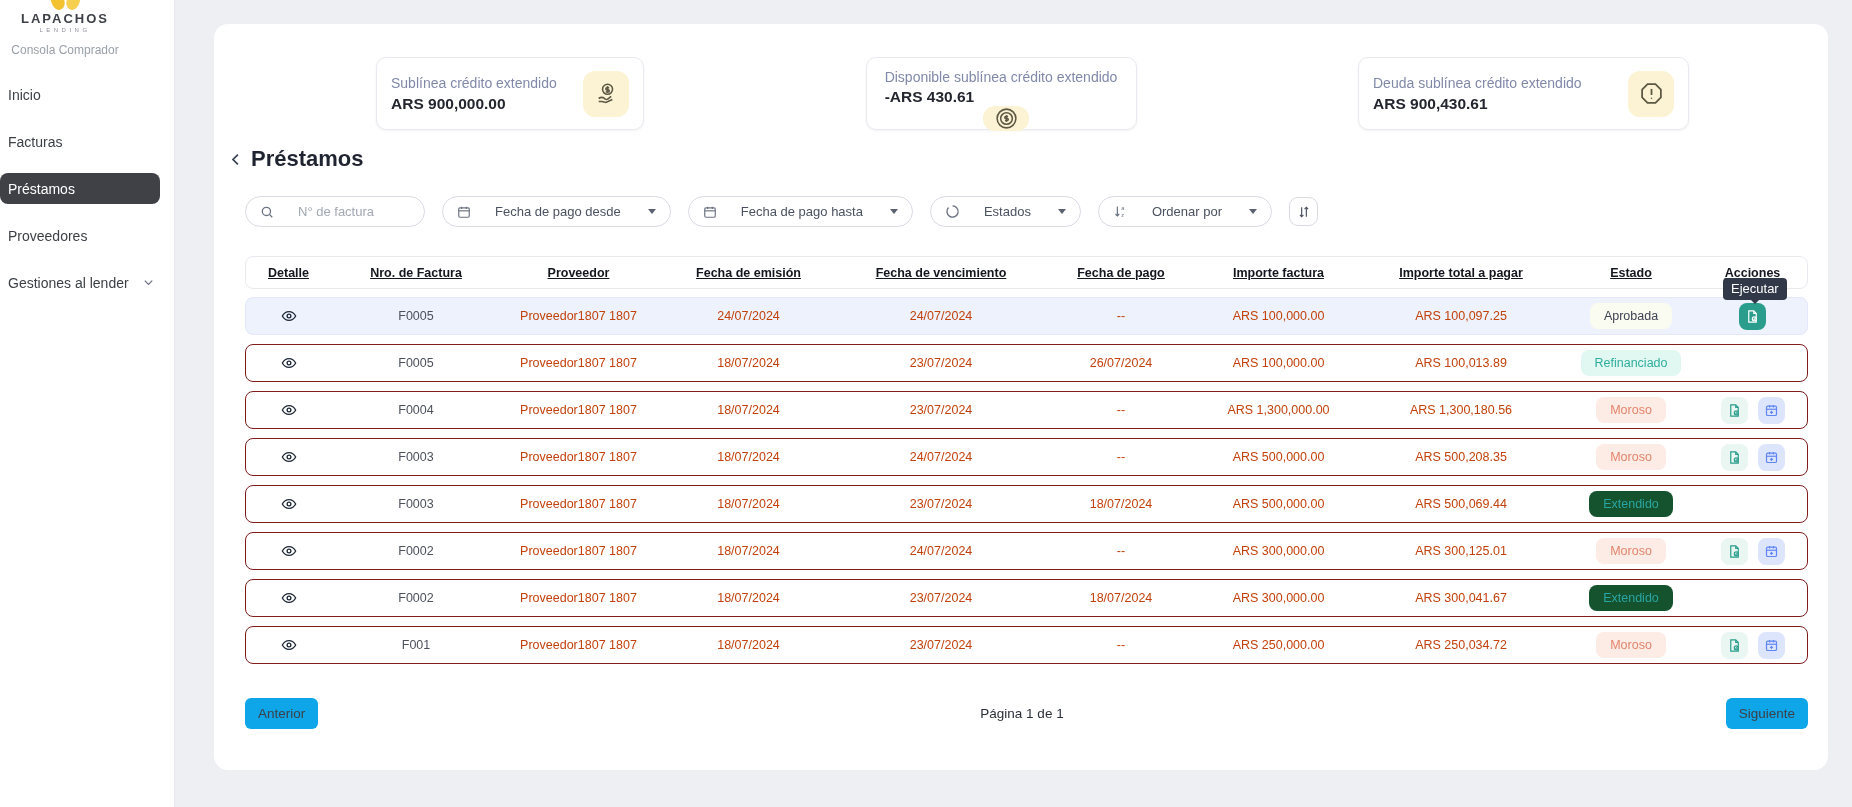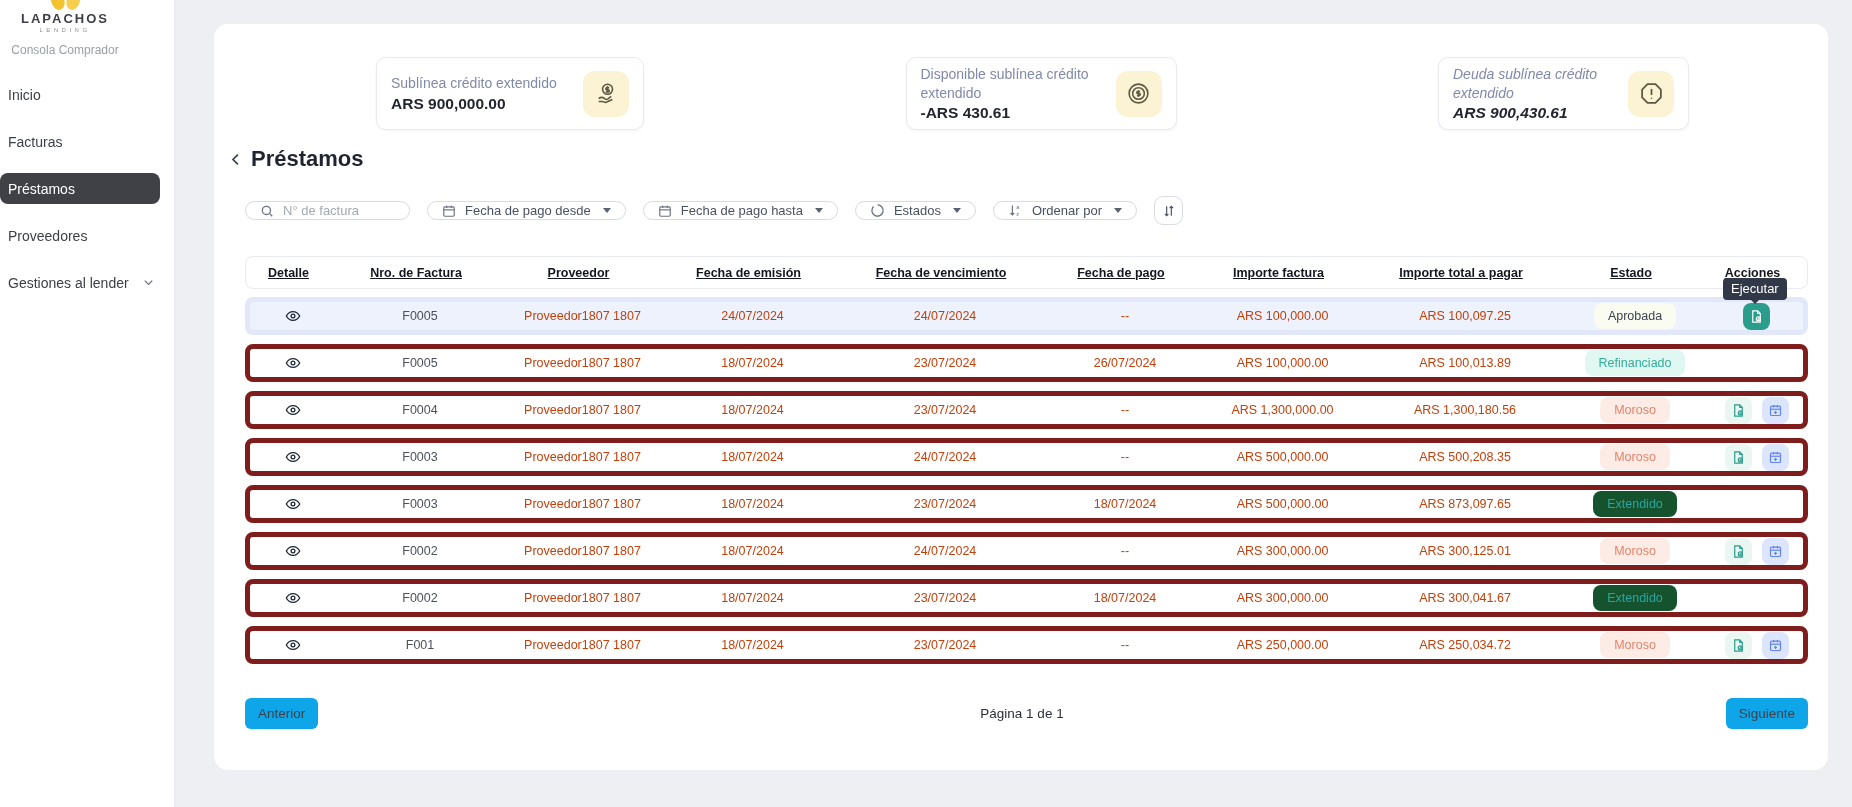--- a/index.html
+++ b/index.html
@@ -26,52 +26,52 @@
   
   .panel { position:absolute; left:214px; top:24px; width:1614px; height:746px;
     background:#ffffff; border-radius:14px; }
 
   
   .cards { position:absolute; left:162px; top:33px; width:1313px;
     display:flex; justify-content:space-between; }
   .card { height:73px; background:#fff; border:1px solid #e9eaef; border-radius:10px;
     box-shadow:0 1px 3px rgba(16,24,40,.05); display:flex; align-items:center;
     justify-content:space-between; padding:10px 14px; }
-  .card:nth-child(1){ width:268px; } .card:nth-child(2){ width:271px; } .card:nth-child(3){ width:251px;font-style:italic; }
+  .card:nth-child(1){ width:268px; } .card:nth-child(2){ width:271px;flex-direction:column; } .card:nth-child(3){ width:331px; }
   .card-title { font-size:14px; line-height:1.3; color:#8189a9; }
   .card-value { font-size:15.5px; font-weight:bold; color:#23262f; margin-top:2px; }
   .icon-tile { min-width:46px; width:46px; height:46px; border-radius:12px; background:#fbf3d3;
     display:flex; align-items:center; justify-content:center; color:#5d5844; margin-left:10px; }
 
   
   .page-title-row { position:absolute; left:14px; top:122px; display:flex; align-items:center; gap:6px; }
   .back-btn { background:none; border:none; color:#374151; display:flex; cursor:pointer; padding:0; }
   .page-title { font-size:22px; font-weight:600; color:#1f2430; }
 
   
   .filters { position:absolute; left:31px; top:172px; display:flex; gap:17px; align-items:center; }
-  .pill { height:19px; border:1px solid #d8dbe2; border-radius:16px; background:#fff;
-    display:flex; align-items:center; gap:9px; padding:0 14px; font-size:13px; color:#4a5160; cursor:pointer; }
+  .pill { height:31px; border:1px solid #d8dbe2; border-radius:16px; background:#fff;
+    display:flex; align-items:center; gap:24px; padding:0 14px; font-size:13px; color:#4a5160; cursor:pointer; }
   .pill .picon { color:#6b7280; display:flex; }
   .pill input { border:none; outline:none; font-size:13px; color:#374151; width:112px;
     font-family:inherit; background:transparent; }
   .pill input::placeholder { color:#a2a8b3; }
   .caret { width:0; height:0; border-left:4px solid transparent; border-right:4px solid transparent;
     border-top:5px solid #5a6170; margin-left:3px; }
   .sort-btn { width:29px; height:29px; border:1px solid #d8dbe2; border-radius:9px; background:#fff;
     display:flex; align-items:center; justify-content:center; color:#4a5160; cursor:pointer; }
 
   
   .table-wrap { position:absolute; left:31px; top:232px; width:1563px; }
   .thead, .trow { display:grid;
     grid-template-columns:85px 170px 155px 185px 200px 160px 155px 210px 130px 113px;
     align-items:center; }
   .thead { height:33px; border:1px solid #e9eaef; border-radius:8px; margin-bottom:8px; }
   .thead span { text-align:center; font-size:12.5px; font-weight:bold; color:#14171f;text-decoration:underline; }
-  .trow { height:38px; border:5px solid #7f1d1d; border-radius:8px; background:#fff; margin-bottom:9px; }
+  .trow { height:38px; border:1px solid #7f1d1d; border-radius:8px; background:#fff; margin-bottom:9px; }
   .trow-selected { background:#edf2fd; border-color:#e2e8fa; }
   .trow > div { display:flex; justify-content:center; align-items:center; }
   .c-text { font-size:12.5px; color:#c2410c; }
   .c-strong { color:#4c515c; }
   .eye-btn { background:none; border:none; color:#1f2937; display:flex; cursor:pointer; }
   .badge { font-size:12.5px; padding:6px 14px; border-radius:8px; white-space:nowrap; }
   .badge-aprobada { background:#fafbf1; color:#3c4250; }
   .badge-refinanciado { background:#e1f7f2; color:#2fae9b; }
   .badge-moroso { background:#fdebe5; color:#e2856b; }
   .badge-extendido { background:#14532d; color:#2ba5a3; }
@@ -432,21 +432,21 @@
                 </svg>
               </span>
             </button>
           </div>
           <div class="c-text c-strong">F0003</div>
           <div class="c-text">Proveedor1807 1807</div>
           <div class="c-text">18/07/2024</div>
           <div class="c-text">23/07/2024</div>
           <div class="c-text">18/07/2024</div>
           <div class="c-text">ARS 500,000.00</div>
-          <div class="c-text">ARS 873,097.65</div>
+          <div class="c-text">ARS 500,069.44</div>
           <div>
             <span class="badge badge-extendido">Extendido</span>
           </div>
           <div class="c-actions"></div>
         </div>
         <div class="trow">
           <div>
             <button class="eye-btn">
               <span>
                 <svg width="16" height="16" viewBox="0 0 24 24" fill="none" stroke="currentColor" stroke-width="2">

